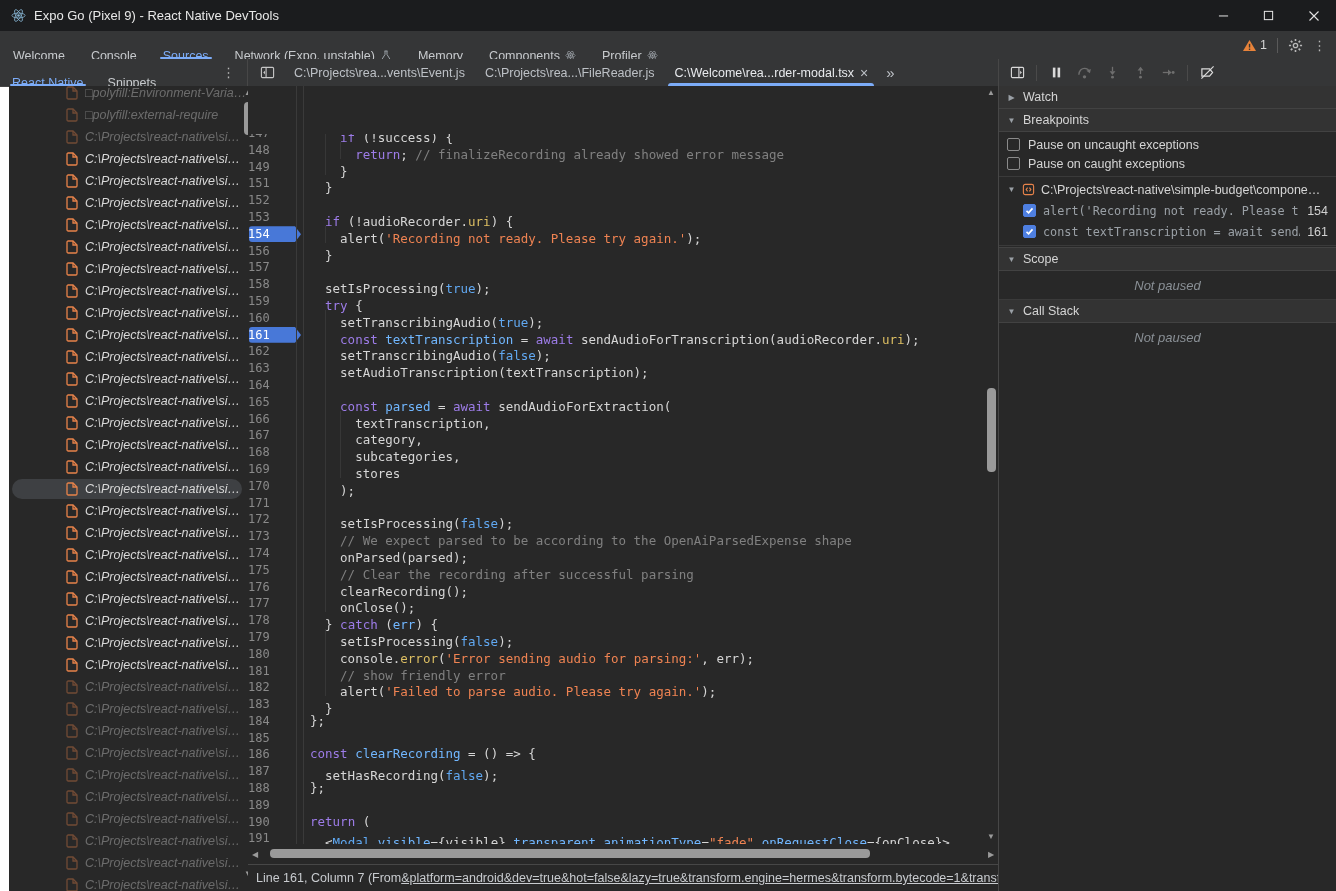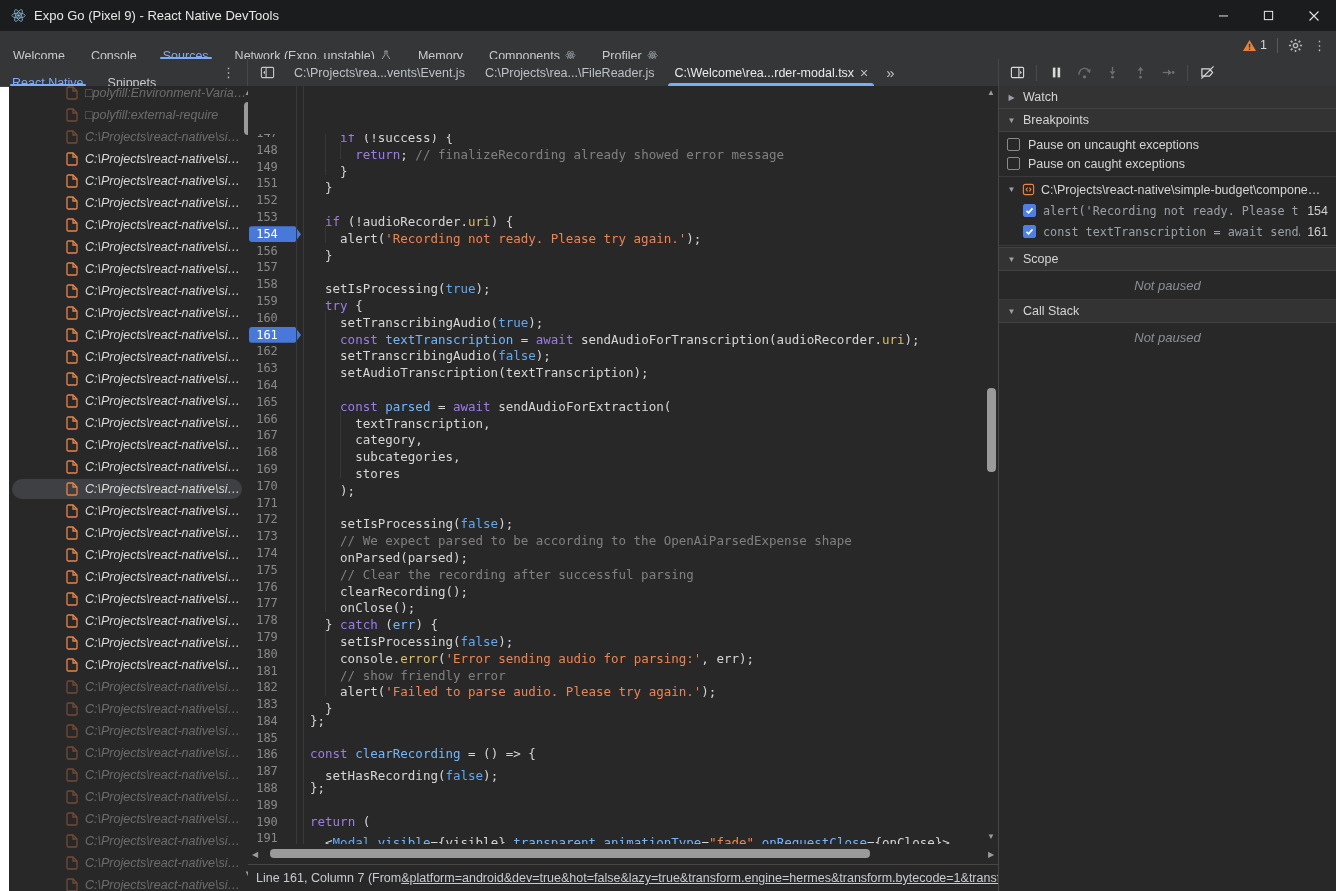--- a/index.html
+++ b/index.html
@@ -49,21 +49,21 @@
   .frow.selected::before{content:"";position:absolute;left:3px;right:14px;top:1px;bottom:1px;background:#3e4043;border-radius:10px;}
   .sb-scroll{position:absolute;right:2px;top:2px;width:12px;height:801px;}
   .sb-arrow{position:absolute;left:0;width:12px;text-align:center;color:#9a9a9a;font-size:8px;line-height:10px;}
   .sb-thumb{position:absolute;left:2px;width:8px;background:#9a9a9a;border-radius:4px;}
   
   .editor{position:absolute;left:248px;top:86px;width:750px;height:805px;background:#282828;overflow:hidden;}
   .code-scroll{position:absolute;left:0;top:0;right:14px;bottom:47px;overflow:hidden;margin-top:48px;}
   .fold{position:absolute;top:0;bottom:47px;width:1px;background:#3a3a3a;}
   .code-lines{margin-top:-9px;font-family:"DejaVu Sans Mono",monospace;font-size:12.5px;}
   .cl{display:flex;height:16.8px;line-height:16.8px;white-space:pre;}
-  .ln{flex:none;width:46px;padding-right:8px;box-sizing:border-box;text-align:center;color:#8a8a8a;font-size:12px;position:relative;}
+  .ln{flex:none;width:46px;padding-right:8px;box-sizing:border-box;text-align:left;color:#8a8a8a;font-size:12px;position:relative;}
   .cl.bp .ln::before{content:"";position:absolute;left:1px;top:0.5px;bottom:0.5px;right:-7px;background:#4878d8;
       clip-path:polygon(0 0,calc(100% - 6px) 0,100% 50%,calc(100% - 6px) 100%,0 100%);border-radius:3px;}
   .ln .n{position:relative;z-index:1;}
   .cl.bp .ln .n{color:#fff;}
   .lt{padding-left:16px;color:#d6d6d6;}
   .iu{display:inline-block;width:2ch;height:100%;box-shadow:inset 1px 0 0 rgba(255,255,255,.07);}
   .iu:first-child{box-shadow:none;}
   .s-kw{color:#9d7ce8}.s-str{color:#ef8352}.s-cm{color:#808080}.s-def{color:#71b7ff}
   .s-atom{color:#61a8f1}.s-prop{color:#dcbe62}.s-tag{color:#5fa8f2}.s-attr{color:#71b7ff}.s-pl{color:#d6d6d6}
   .ed-vscroll{position:absolute;right:0;top:0;width:14px;bottom:47px;}

